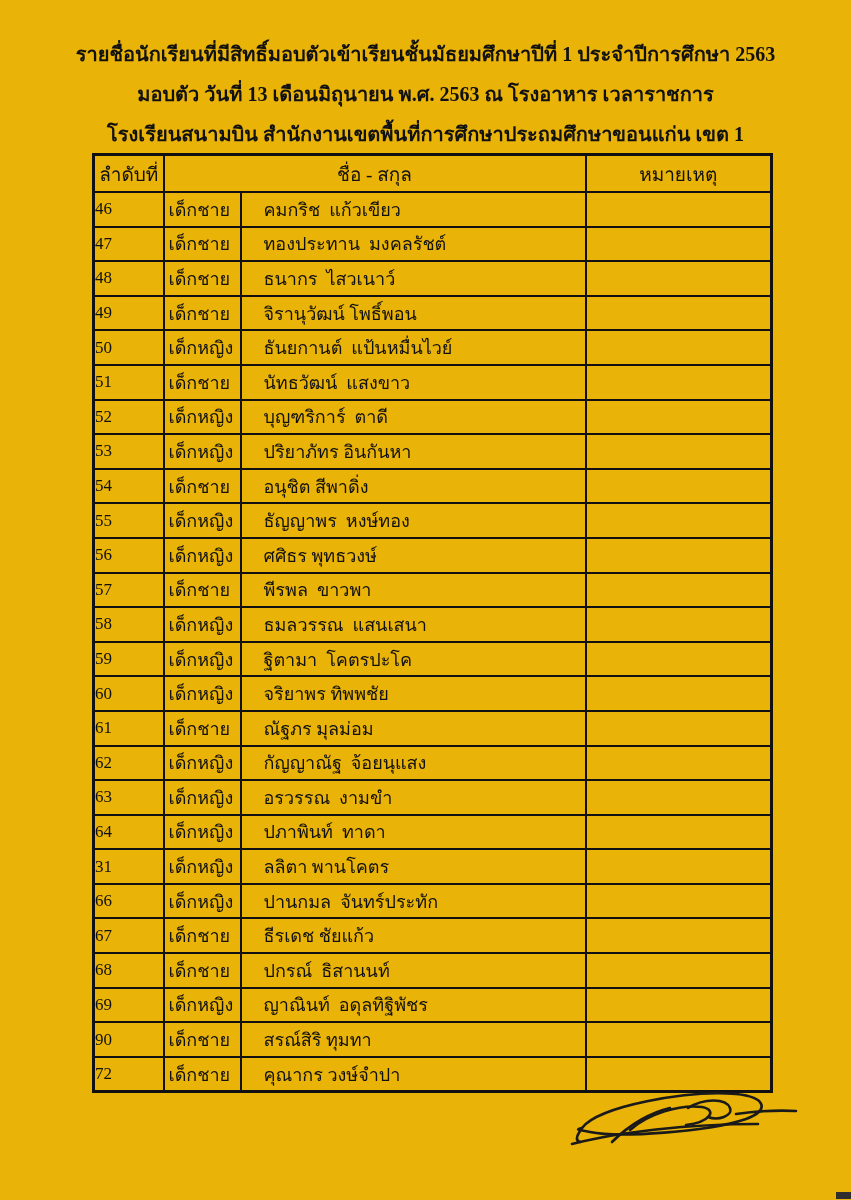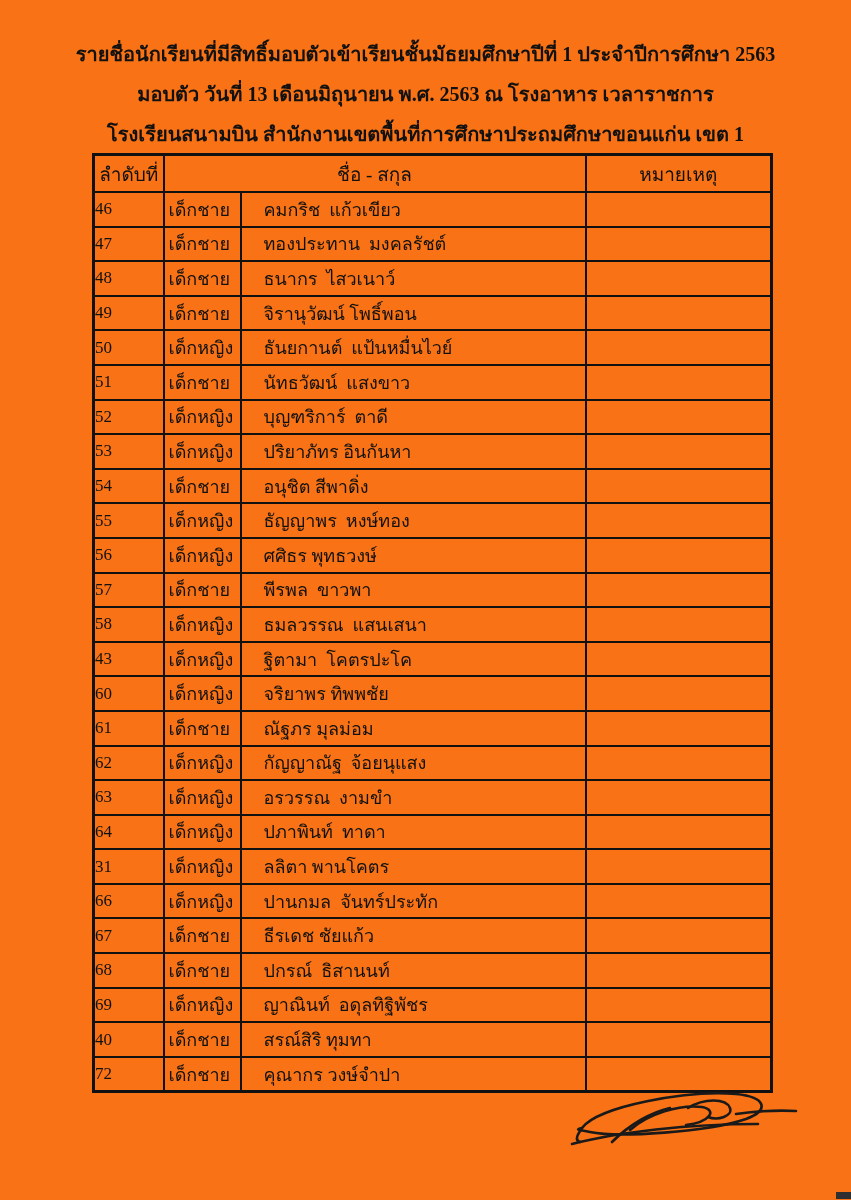--- a/index.html
+++ b/index.html
@@ -4,21 +4,21 @@
 <style>
   html, body {
     margin: 0;
     padding: 0;
     background: #e9e9e9;
   }
   .page {
     position: relative;
     width: 851px;
     height: 1200px;
-    background: #f97316;
+    background: #eab308;
     overflow: hidden;
     font-family: "Liberation Serif", "DejaVu Serif", serif;
     color: #111111;
   }
   .titles {
     position: absolute;
     top: 34px;
     left: 0;
     width: 851px;
     text-align: center;
@@ -193,21 +193,21 @@
   </tr>
 
   <tr>
     <td class="c-no">58</td>
     <td class="c-title">เด็กหญิง</td>
     <td class="c-name">ธมลวรรณ  แสนเสนา</td>
     <td class="c-remark"></td>
   </tr>
 
   <tr>
-    <td class="c-no">43</td>
+    <td class="c-no">59</td>
     <td class="c-title">เด็กหญิง</td>
     <td class="c-name">ฐิตามา  โคตรปะโค</td>
     <td class="c-remark"></td>
   </tr>
 
   <tr>
     <td class="c-no">60</td>
     <td class="c-title">เด็กหญิง</td>
     <td class="c-name">จริยาพร ทิพพชัย</td>
     <td class="c-remark"></td>
@@ -270,21 +270,21 @@
   </tr>
 
   <tr>
     <td class="c-no">69</td>
     <td class="c-title">เด็กหญิง</td>
     <td class="c-name">ญาณินท์  อดุลทิฐิพัชร</td>
     <td class="c-remark"></td>
   </tr>
 
   <tr>
-    <td class="c-no">40</td>
+    <td class="c-no">90</td>
     <td class="c-title">เด็กชาย</td>
     <td class="c-name">สรณ์สิริ ทุมทา</td>
     <td class="c-remark"></td>
   </tr>
 
 
   <tr>
     <td class="c-no">72</td>
     <td class="c-title">เด็กชาย</td>
     <td class="c-name">คุณากร วงษ์จำปา</td>

